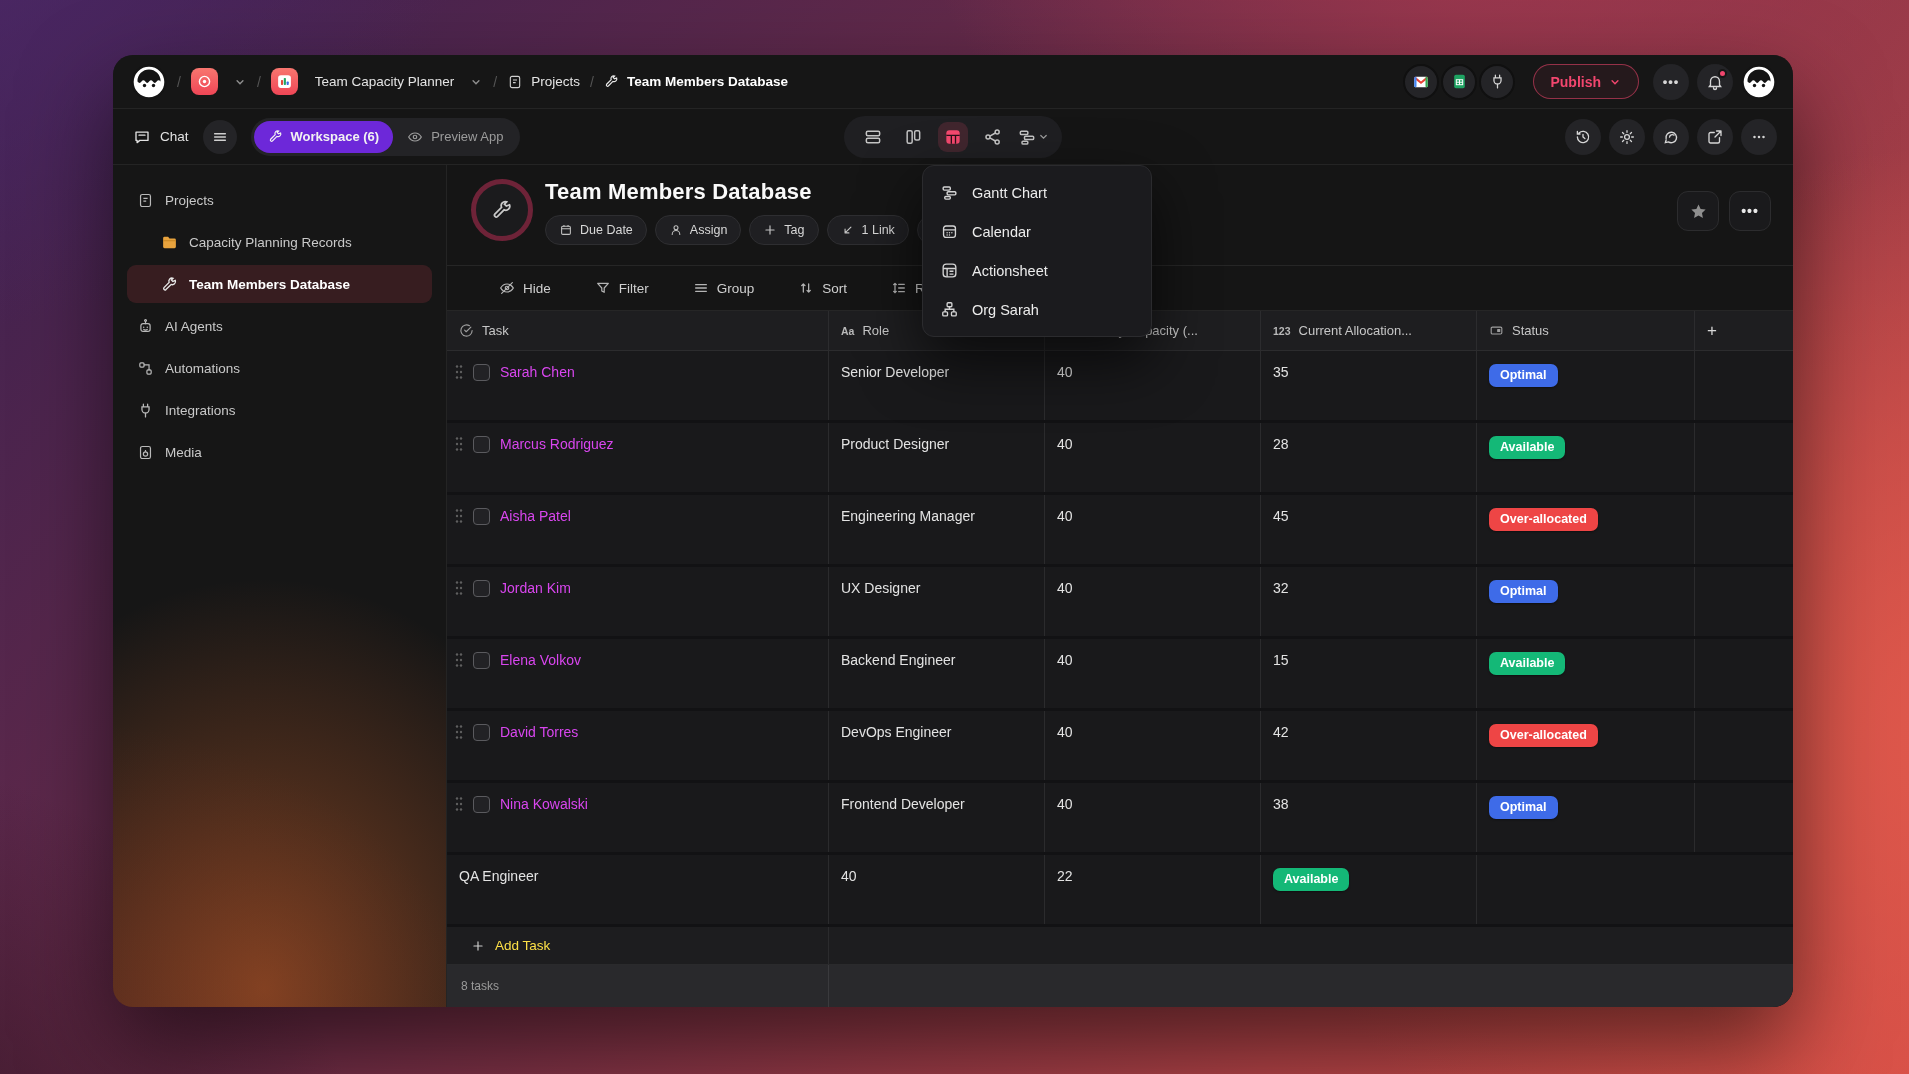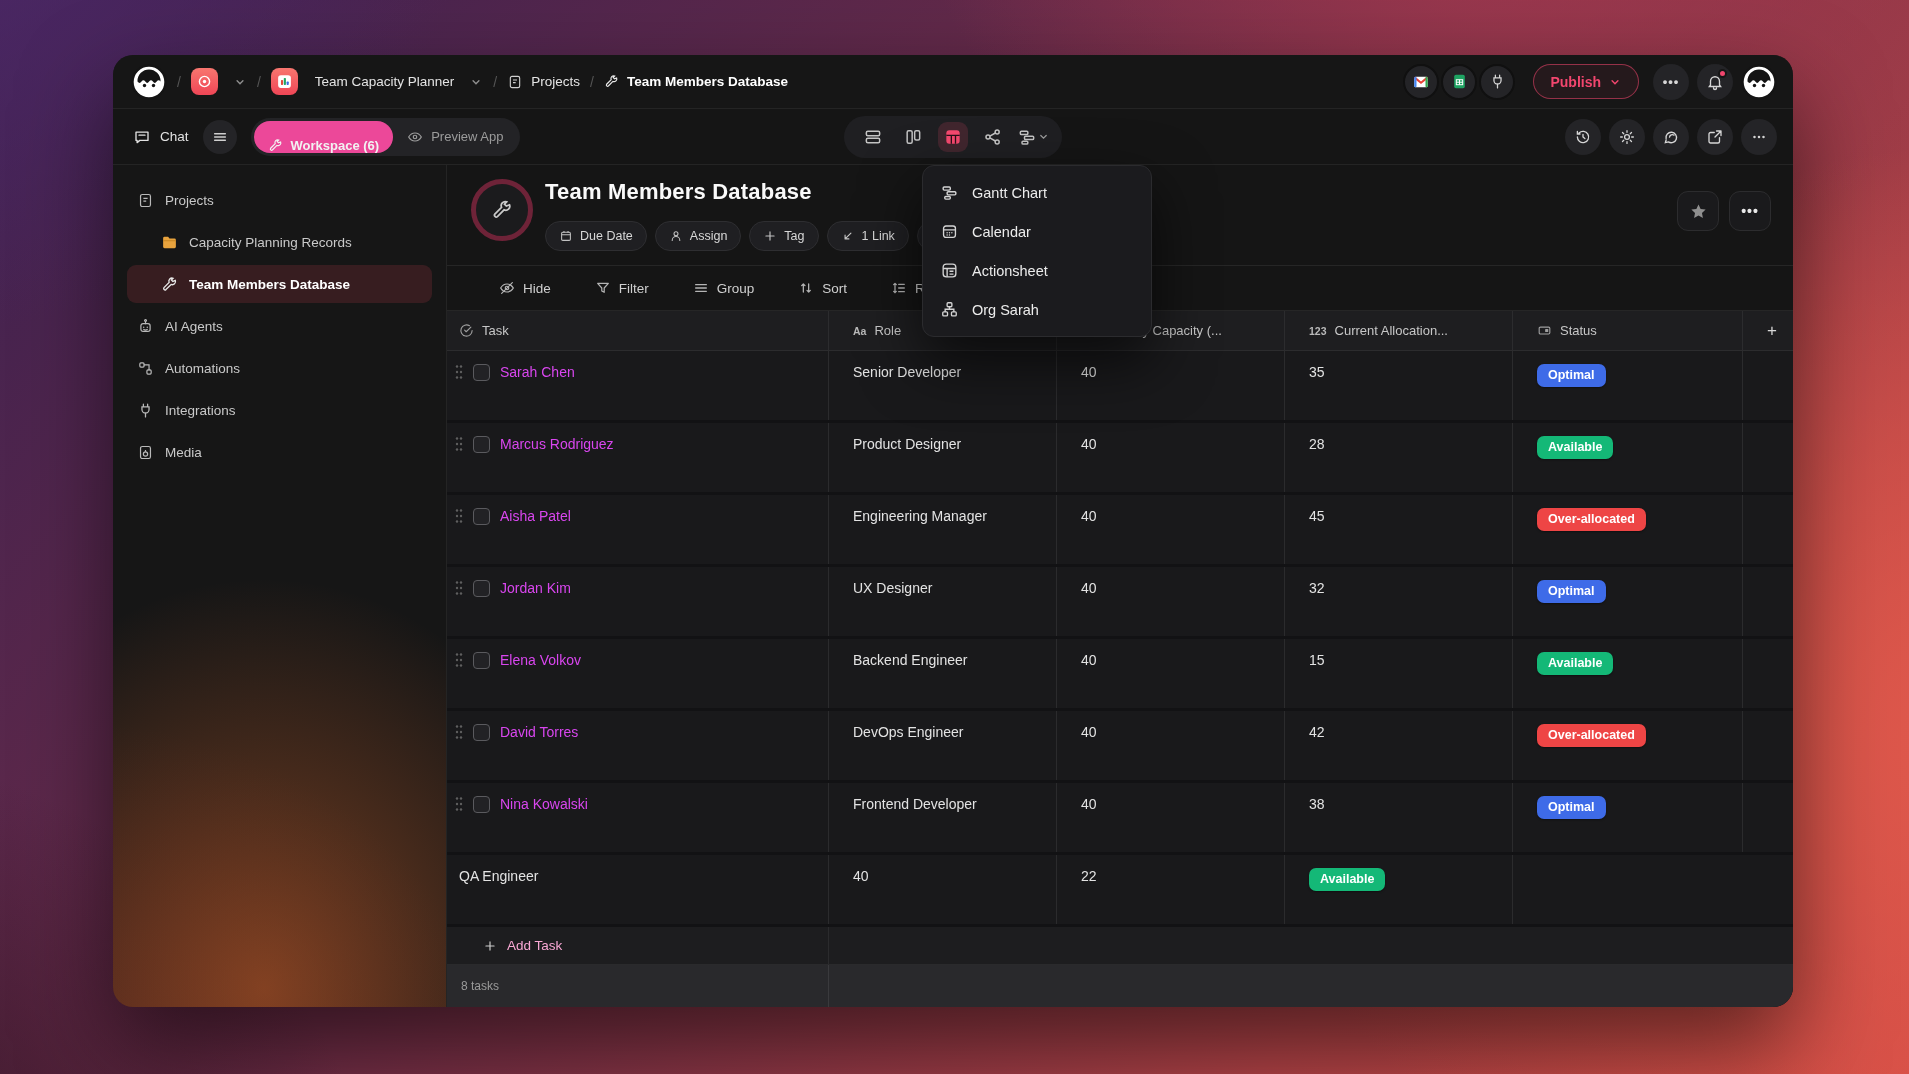--- a/index.html
+++ b/index.html
@@ -63,21 +63,21 @@
 
   
   .navbar {
     position:relative; height:56px; display:flex; align-items:center; padding:0 16px 0 20px;
     border-bottom:1px solid #242424; background:rgba(22,22,22,.55);
   }
   .chat-btn { display:flex; align-items:center; gap:9px; font-size:13.5px; color:#e2e2e2; }
   .round-sm { width:34px; height:34px; border-radius:50%; background:#242427; display:flex; align-items:center; justify-content:center; color:#d0d0d0; margin-left:14px; }
   .segmented { display:flex; align-items:center; background:#232326; border-radius:999px; padding:3px; margin-left:14px; }
   .segment { display:flex; align-items:center; gap:8px; height:32px; padding:0 14px; border-radius:999px; font-size:13px; color:#9b9b9b; }
-  .segment.active { background:#ec4899; color:#f2f2f2; font-weight:700;align-items:flex-end; }
+  .segment.active { background:#6d28d9; color:#f2f2f2; font-weight:700; }
   .view-switcher {
     position:absolute; left:50%; top:50%; transform:translate(-50%,-50%);
     display:flex; align-items:center; gap:10px; background:#1f1f22; border-radius:999px; padding:6px 14px;
   }
   .view-btn { width:30px; height:30px; border-radius:9px; display:flex; align-items:center; justify-content:center; color:#c3c3c3; }
   .view-btn.active { color:#f5486f; background:rgba(245,72,111,.16); }
   .navbar-right { margin-left:auto; display:flex; align-items:center; gap:8px; }
 
   
   .body { display:flex; height:842px; }
@@ -101,21 +101,21 @@
 
   .main { flex:1; display:flex; flex-direction:column; min-width:0; background:rgba(20,20,20,.35); }
 
   
   .page-head { position:relative; height:100px; padding:14px 24px 0 24px; display:flex; }
   .db-icon-circle {
     width:62px; height:62px; border-radius:50%; border:5px solid #6e2338; background:#1b1b1d;
     display:flex; align-items:center; justify-content:center; color:#c9c9c9; margin-right:12px;
   }
   .page-title { font-size:22px; font-weight:700; color:#fafafa; letter-spacing:.2px; }
-  .pill-row { display:flex; align-items:center; gap:8px; margin-top:16px; }
+  .pill-row { display:flex; align-items:center; gap:8px; margin-top:10px; }
   .attr-pill {
     display:flex; align-items:center; gap:7px; height:30px; padding:0 13px; border-radius:999px;
     background:#1f1f22; border:1px solid #2e2e31; font-size:12.5px; color:#d8d8d8;
   }
   .attr-pill .icon { width:14px; height:14px; color:#c2c2c2; }
   .head-actions { position:absolute; right:22px; top:26px; display:flex; gap:10px; }
   .sq-btn {
     width:42px; height:40px; border-radius:11px; border:1px solid #2c2c2e; background:#1a1a1c;
     display:flex; align-items:center; justify-content:center; color:#8f8f8f; font-size:17px;
   }
@@ -123,21 +123,21 @@
 
   
   .table-toolbar {
     height:46px; border-top:1px solid #262626; border-bottom:1px solid #262626;
     display:flex; align-items:center; gap:44px; padding-left:52px;
   }
   .tool-item { display:flex; align-items:center; gap:8px; font-size:13.5px; color:#cfcfcf; white-space:nowrap; }
   .tool-item .icon { width:16px; height:16px; color:#b5b5b5; }
 
   
-  .grid-cols { display:grid; grid-template-columns:382px 216px 216px 216px 218px 1fr;gap:12px; }
+  .grid-cols { display:grid; grid-template-columns:382px 216px 216px 216px 218px 1fr; }
   .thead { height:40px; background:#1e1e20; border-bottom:1px solid #2c2c2e; }
   .th {
     display:flex; align-items:center; gap:8px; padding:0 12px; font-size:13px; color:#c7c7c7;
     border-right:1px solid #2c2c2e;
   }
   .th:last-child { border-right:none; color:#d8d8d8; font-size:17px; font-weight:400; }
   .th .icon { width:15px; height:15px; color:#9f9f9f; }
   .th .txt-icon { font-size:10.5px; }
   .trow { height:72px; background:#19191b; border-bottom:3px solid #121214; }
   .td {
@@ -145,21 +145,21 @@
     display:flex; align-items:flex-start;
   }
   .td:last-child { border-right:none; }
   .td.name-cell { gap:10px; padding-left:8px; color:#d946ef; }
   .cbox { width:17px; height:17px; border-radius:4px; border:1.5px solid #5a5a5e; background:#222225; margin-top:0; flex:none; }
   .badge {
     padding:5px 11px; border-radius:7px; font-size:12.5px; font-weight:700; color:#fff; line-height:1;
     box-shadow:0 1px 2px rgba(0,0,0,.4);
   }
   .add-row { height:38px; background:#1d1d1f; border-bottom:1px solid #2a2a2c; display:grid; grid-template-columns:382px 1fr; }
-  .add-cell { display:flex; align-items:center; gap:10px; padding-left:36px; font-size:13.5px; color:#f9a8d4; border-right:1px solid #2b2b2d; }
+  .add-cell { display:flex; align-items:center; gap:10px; padding-left:24px; font-size:13.5px; color:#fde047; border-right:1px solid #2b2b2d; }
   .add-cell .icon { width:14px; height:14px; color:#cdcdcd; }
   .summary-row { flex:1; background:#29292c; display:grid; grid-template-columns:382px 1fr; }
   .summary-cell { display:flex; align-items:center; padding-left:14px; font-size:12px; color:#9a9a9a; border-right:1px solid #3a3a3d; }
 
   
   .menu {
     position:absolute; left:809px; top:110px; width:230px; z-index:50;
     background:#1b1b1e; border:1px solid #2b2b2e; border-radius:12px; padding:7px;
     box-shadow:0 24px 60px rgba(0,0,0,.65);
   }

